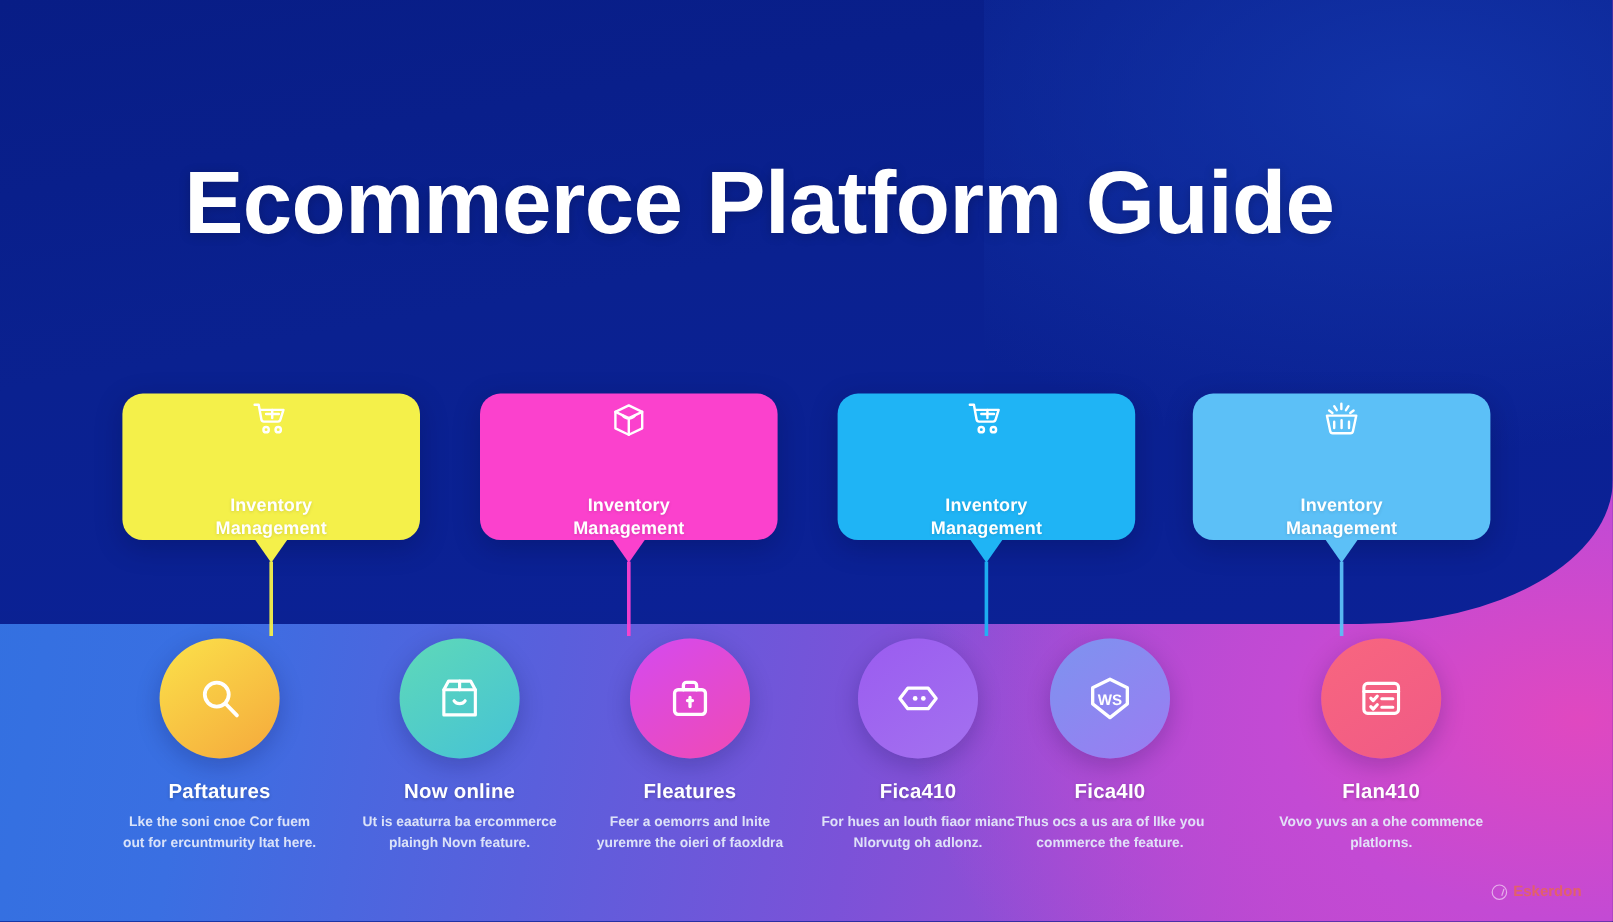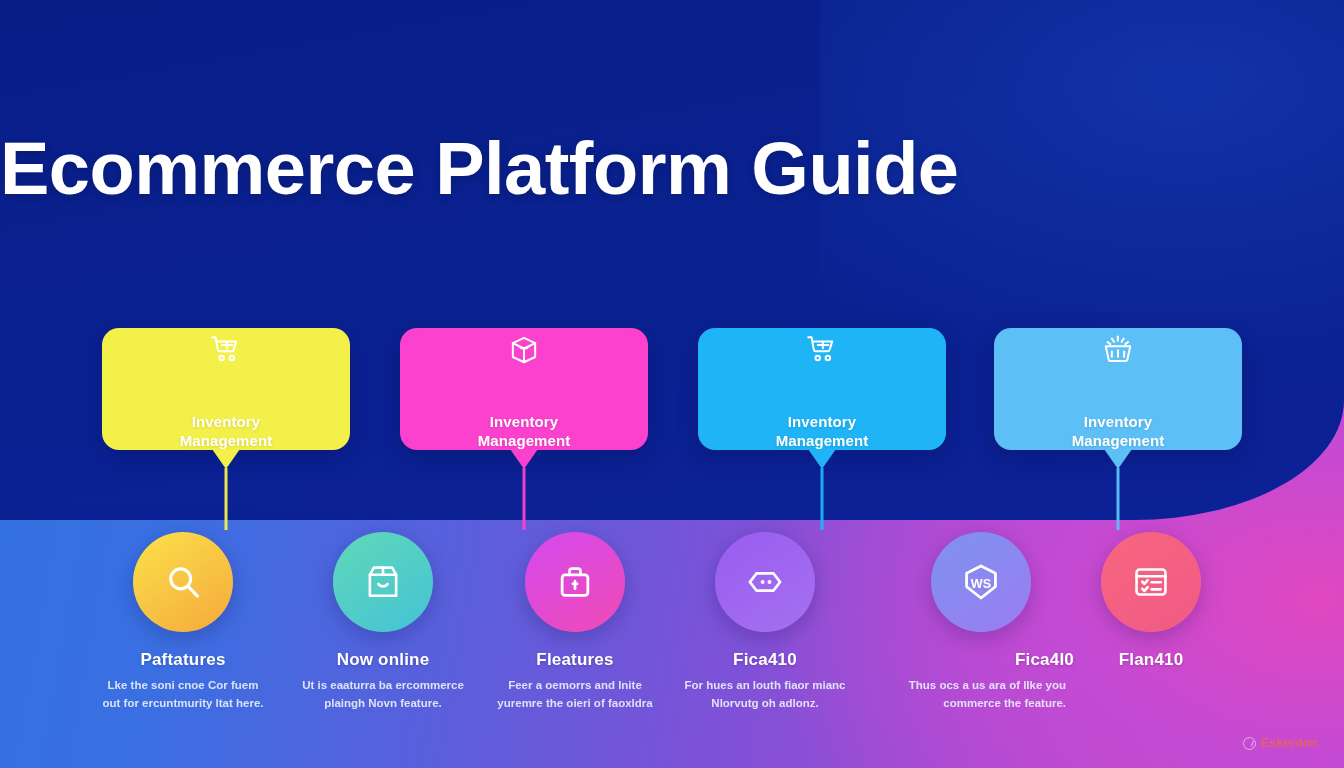--- a/index.html
+++ b/index.html
@@ -26,21 +26,21 @@
       radial-gradient(ellipse 760px 420px at 88% 16%, #1233a8 0%, rgba(11,34,150,0) 70%),
       linear-gradient(170deg,#081d86 0%, #0a2190 45%, #0b2196 100%);
     border-bottom-right-radius: 210px 120px;
   }
   .bg-top-left {
     position:absolute; left:0; top:0; width:820px; height:509px;
     background:linear-gradient(170deg,#081d86 0%, #0a2190 50%, #0b2196 100%);
   }
 
   
-  .header { position:absolute; left:0; top:130px; width:1112px; text-align:left; z-index:6; }
+  .header { position:absolute; left:0; top:130px; width:1112px; text-align:right; z-index:6; }
   .title {
     color:#ffffff; font-size:74px; font-weight:700; letter-spacing:-0.5px;
     line-height:1.05; text-shadow:0 2px 10px rgba(0,0,0,0.20);
   }
   .subtitle {
     margin-top:34px; color:#e2e9fb; font-size:17.5px; font-weight:400;
     letter-spacing:0.1px; opacity:0.95;
   }
 
   
@@ -231,21 +231,21 @@
             <svg width="42" height="42" viewBox="0 0 32 32" fill="none" stroke="#fff" stroke-width="2.1" stroke-linecap="round" stroke-linejoin="round">
       <path d="M9.5 9.5h13l5 6.5-5 6.5h-13l-5-6.5z"></path>
       <circle cx="14.2" cy="16" r="1.5" fill="#fff" stroke="none"></circle>
       <circle cx="19.4" cy="16" r="1.5" fill="#fff" stroke="none"></circle>
             </svg>
           </span>
      </div>
      <div class="feat-title">Fica410</div>
      <div class="feat-desc">For hues an louth fiaor mianc Nlorvutg oh adlonz.</div>
       </div>
-      <div class="feat" style="left: 888px; text-align: right;">
+      <div class="feat" style="left: 832px;">
         <div class="circle" style="background:linear-gradient(145deg, #7d93ef 0%, #9b7cf2 100%)">
        <span>
             <svg width="42" height="42" viewBox="0 0 32 32" fill="none" stroke="#fff" stroke-width="2.1" stroke-linejoin="round">
       <path d="M16 3.8 27 9.3v10.2L16 28.2 5 19.5V9.3z"></path>
       <text x="16" y="20.2" font-family="Liberation Sans, sans-serif" font-size="9.6" font-weight="700" fill="#fff" stroke="none" text-anchor="middle">WS</text>
             </svg>
           </span>
      </div>
      <div class="feat-title">Fica4I0</div>
      <div class="feat-desc">Thus ocs a us ara of lIke you commerce the feature.</div>
@@ -255,20 +255,21 @@
        <span>
             <svg width="42" height="42" viewBox="0 0 32 32" fill="none" stroke="#fff" stroke-width="2" stroke-linecap="round" stroke-linejoin="round">
       <rect x="5" y="6.5" width="22" height="19" rx="2.4"></rect>
               <path d="M5 11.6h22"></path>
       <path d="M9.4 15.8l1.5 1.6 2.6-2.8M9.4 21.2l1.5 1.6 2.6-2.8"></path>
       <path d="M16.4 16.2h7M16.4 21.6h7"></path>
             </svg>
           </span>
      </div>
      <div class="feat-title">Flan410</div>
+     <div class="feat-desc">Vovo yuvs an a ohe commence platlorns.</div>
       </div>
     </div>
 
   <div class="watermark">
     <span class="wm-mark"></span>
     <span>Eskerdon</span>
   </div>
 
 </div>
 

